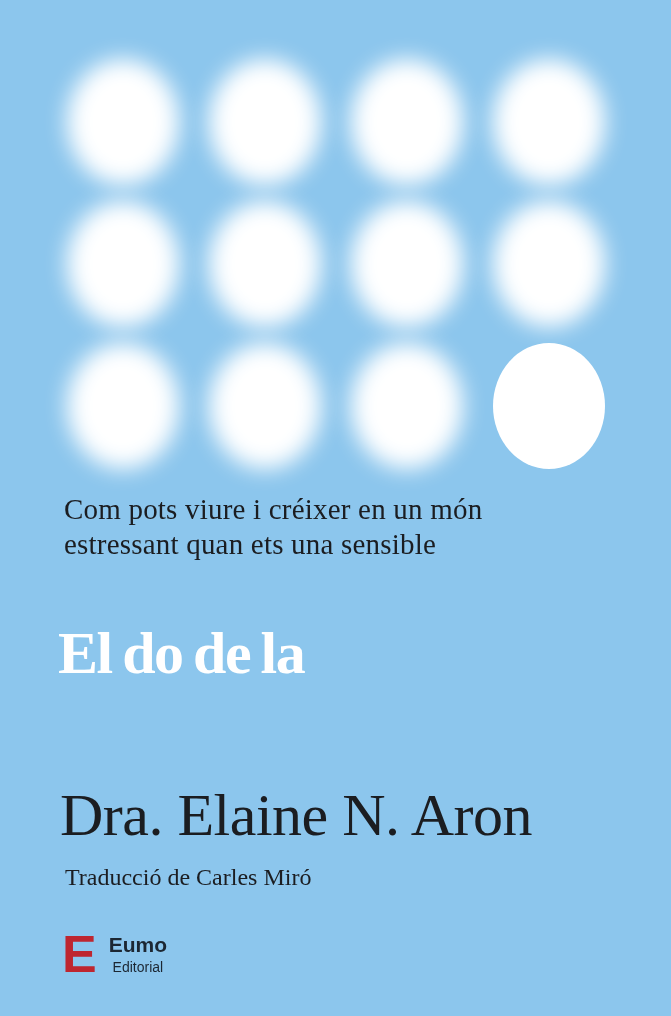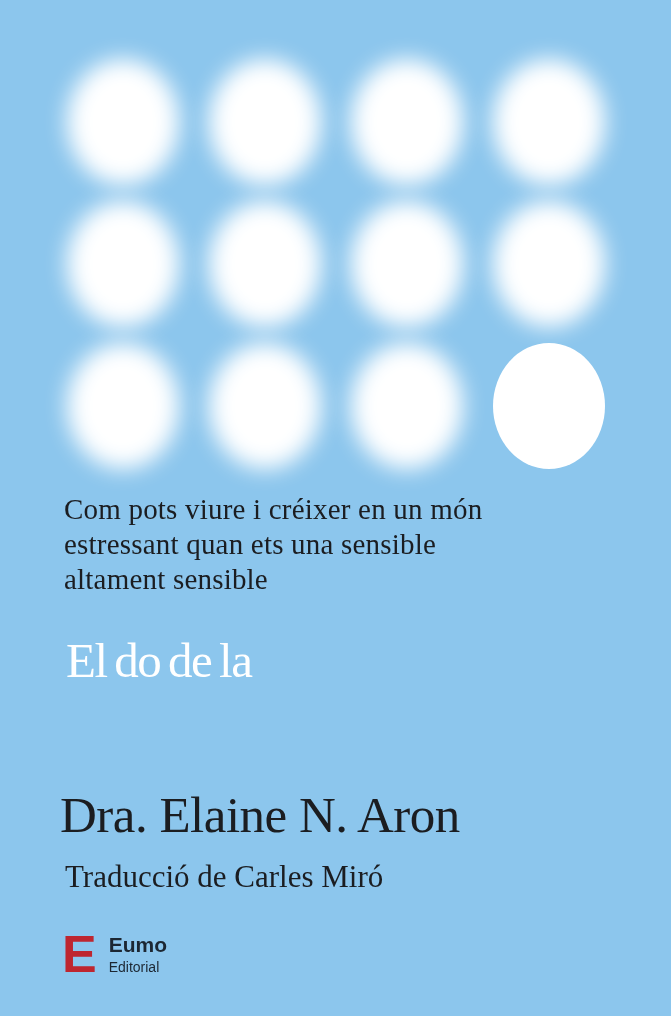--- a/index.html
+++ b/index.html
@@ -22,42 +22,42 @@
     top: 492px;
     font-size: 29px;
     line-height: 35px;
     color: var(--ink, #1B1D21);
     letter-spacing: 0.2px;
   }
   .title {
     position: absolute;
     left: 58px;
     top: 613px;
-    margin: 8px;
-    font-size: 49px;
+    margin: 0;
+    font-size: 60px;
     line-height: 80px;
-    font-weight: normal;
+    font-weight: bold;
     color: var(--title-color, #FFFFFF);
     letter-spacing: -1.5px;
     word-spacing: -3px;
   }
   .author {
     position: absolute;
     left: 60px;
     top: 789px;
-    font-size: 51px;
+    font-size: 60px;
     line-height: 52px;
     color: var(--ink, #1B1D21);
     letter-spacing: -0.5px;
   }
   .translator {
     position: absolute;
     left: 65px;
     top: 860px;
-    font-size: 31px;
+    font-size: 24px;
     line-height: 34px;
     color: var(--ink, #1B1D21);
   }
   .publisher {
     position: absolute;
     left: 62px;
     top: 932px;
     display: flex;
     align-items: flex-start;
     gap: 13px;
@@ -67,20 +67,21 @@
     color: var(--red, #BE2630);
     font-size: 52px;
     font-weight: 700;
     line-height: 44px;
     letter-spacing: -1px;
   }
   .pub-text {
     display: flex;
     flex-direction: column;
     padding-top: 2px;
+    text-align: center;
   }
   .pub-name {
     font-size: 21px;
     line-height: 21px;
     font-weight: 700;
     color: var(--logo-ink, #1C2733);
   }
   .pub-type {
     font-size: 14px;
     line-height: 21px;
@@ -105,21 +106,20 @@
       <div class="dot" style="left: 493px; top: 201px; width: 112px; height: 126px; background: rgb(255, 255, 255); filter: blur(11px);"></div>
       <div class="dot" style="left: 67px; top: 343px; width: 112px; height: 126px; background: rgb(255, 255, 255); filter: blur(11px);"></div>
       <div class="dot" style="left: 209px; top: 343px; width: 112px; height: 126px; background: rgb(255, 255, 255); filter: blur(11px);"></div>
       <div class="dot" style="left: 351px; top: 343px; width: 112px; height: 126px; background: rgb(255, 255, 255); filter: blur(11px);"></div>
       <div class="dot" style="left: 493px; top: 343px; width: 112px; height: 126px; background: rgb(255, 255, 255);"></div>
     </div>
 
   <div class="subtitle">
     <div>Com pots viure i créixer en un món</div>
     <div>estressant quan ets una sensible</div>
-    <div>altament sensible</div>
   </div>
 
   <h1 class="title">
     <div>El do de la</div>
   </h1>
 
   <div class="author">Dra. Elaine N. Aron</div>
 
   <div class="translator">Traducció de Carles Miró</div>
 

